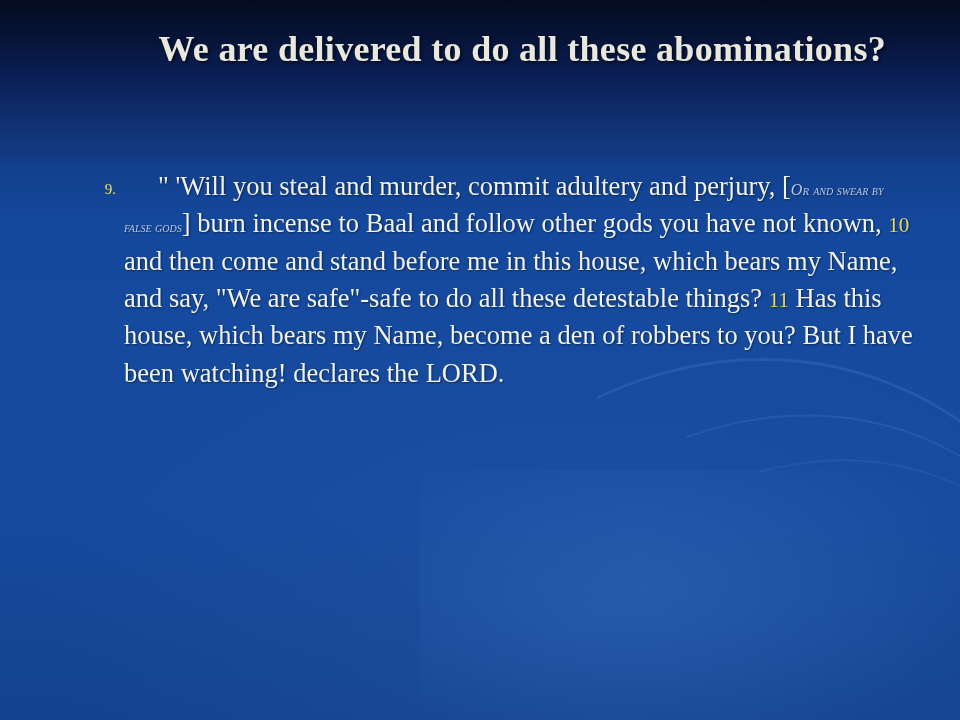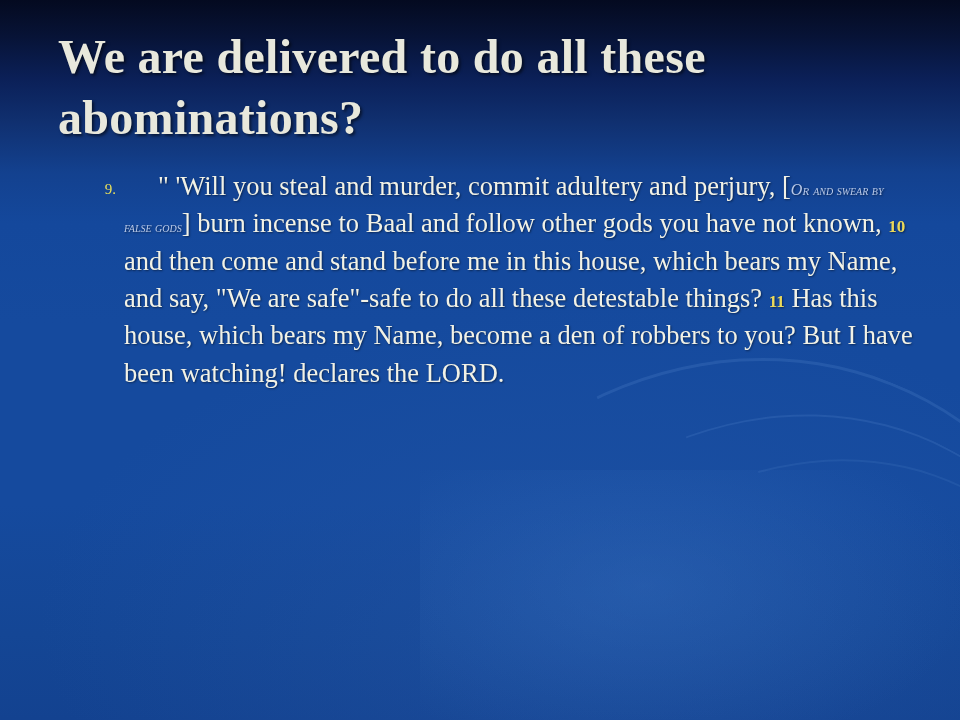--- a/index.html
+++ b/index.html
@@ -62,26 +62,26 @@
   .glow {
     position: absolute;
     left: 420px; top: 470px;
     width: 560px; height: 290px;
     background: radial-gradient(ellipse at 40% 40%, rgba(60,120,200,0.30), rgba(60,120,200,0) 70%);
     pointer-events: none;
   }
 
   #title {
     position: absolute;
-    left: 58px;
+    left: 42px;
     top: 26px;
     width: 844px;
-    text-align: left;
+    text-align: right;
     color: #e8e8dc;
-    font-size: 48px;
+    font-size: 36px;
     line-height: 1.28;
     font-weight: bold;
     text-shadow: 2px 2px 3px rgba(0,0,0,0.55);
     letter-spacing: 0.3px;
   }
 
   #body {
     position: absolute;
     left: 46px;
     top: 168px;
@@ -106,22 +106,21 @@
     flex: 1 1 auto;
     color: #f2f2e6;
     font-size: 26.5px;
     line-height: 1.41;
     text-shadow: 1px 1px 2px rgba(0,0,0,0.45);
     text-align: left;
   }
   .text .indent { display: inline-block; width: 34px; }
   .vnum {
     color: #ead95a;
-    font-size: 17px;
-    font-weight: bold;
+    font-size: 21px;
   }
   .footnote {
     color: #b9c9e8;
     font-size: 16px;
     font-style: italic;
     font-variant: small-caps;
   }
   .footnote .fn-small {
     font-size: 14px;
   }

